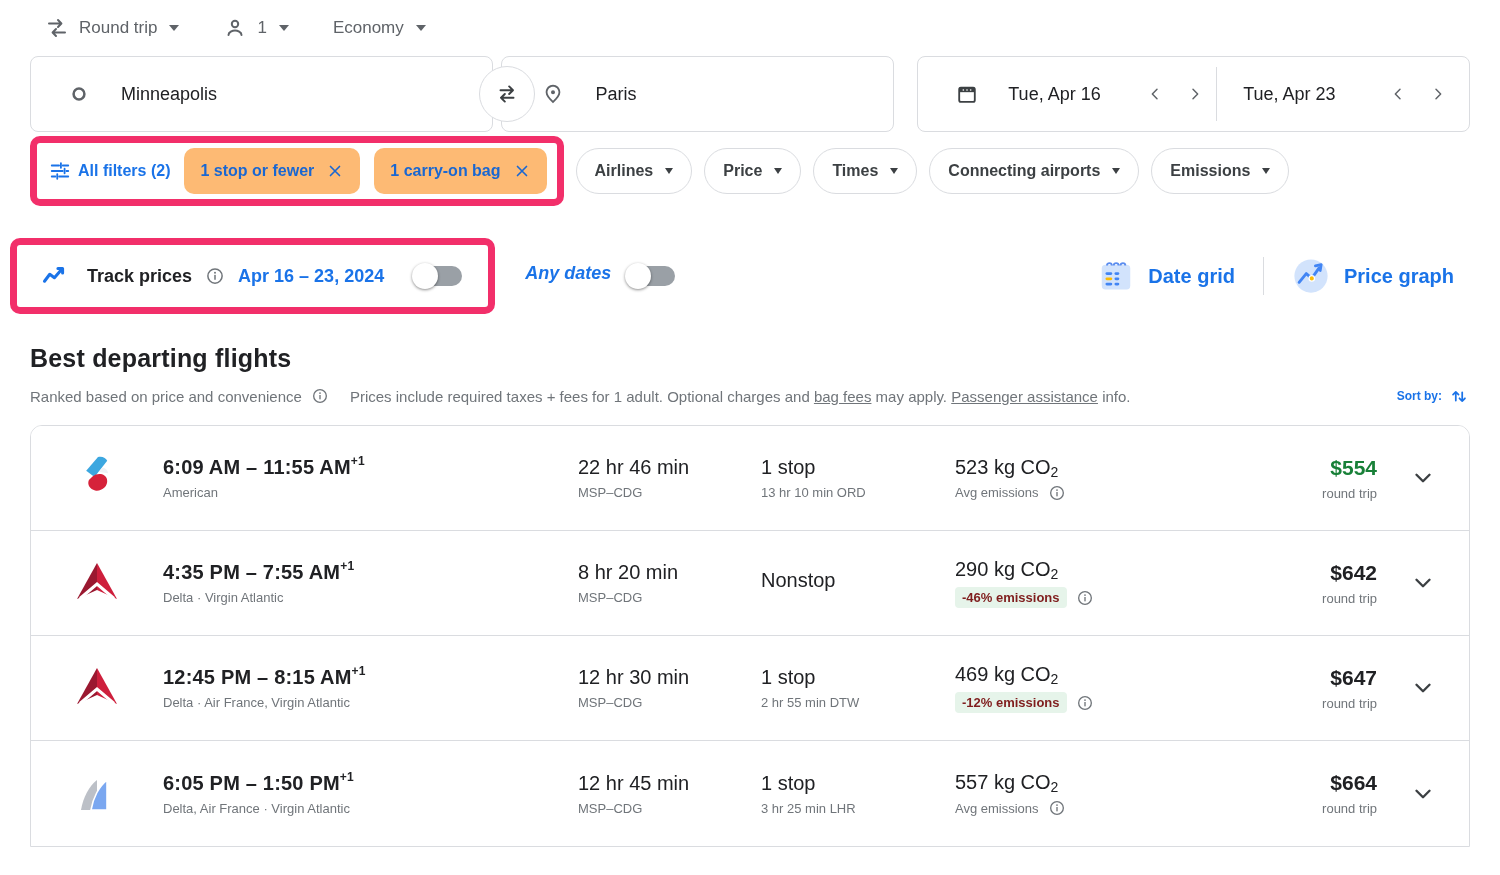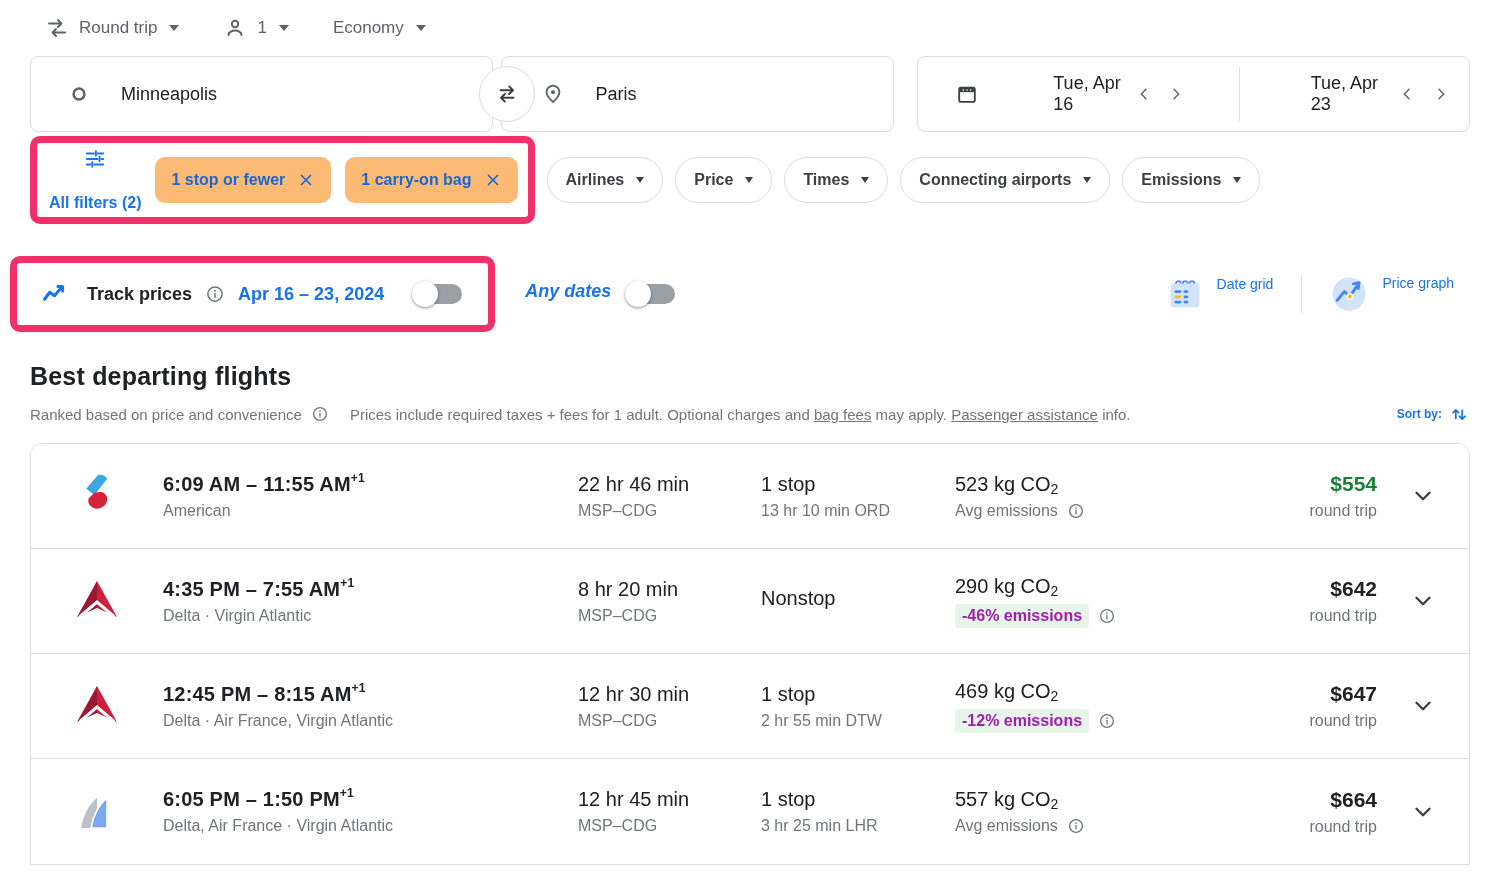--- a/index.html
+++ b/index.html
@@ -12,56 +12,56 @@
   .trip-opt + .trip-opt { margin-left:36px; }
   .caret { width:0; height:0; border-left:5px solid transparent; border-right:5px solid transparent;
     border-top:6px solid #5f6368; display:inline-block; margin-left:2px; }
   .tb-icon { width:24px; height:24px; }
 
   
   .search-row { position:relative; display:flex; margin:4px 30px 0 30px; }
   .field { border:1px solid #dadce0; border-radius:8px; height:76px; display:flex; align-items:center; background:#fff; }
   .field.origin { width:523px; padding-left:38px; }
   .field.dest   { width:444px; margin-left:8px; padding-left:40px; }
-  .field.dates  { width:624px; margin-left:23px; padding:0 14px 0 38px;gap:45px; }
+  .field.dates  { width:624px; margin-left:23px; padding:0 14px 0 38px; }
   .field-text { font-size:18px; color:#202124; margin-left:32px; }
   .swap-btn { position:absolute; left:449px; top:10px; width:56px; height:56px; border-radius:50%;
     background:#fff; border:1px solid #dadce0; display:flex; align-items:center; justify-content:center; z-index:2; cursor:pointer; }
   .date-seg { display:flex; align-items:center; flex:1; }
   .date-text { font-size:18px; margin-left:30px; }
   .date-text.ret { margin-left:22px; }
   .nav-chev { width:34px; height:34px; display:flex; align-items:center; justify-content:center; cursor:pointer; margin-left:6px; }
   .date-divider { width:1px; height:54px; background:#dadce0; margin:0 4px; }
 
   
   .filters-row { display:flex; align-items:center; margin:4px 30px 0 30px; }
   .annotation-filters { display:flex; align-items:center; border:7px solid #f22f6a; border-radius:10px;
     padding:5px 10px 5px 12px; gap:14px; }
-  .all-filters { display:flex; align-items:center; gap:24px; color:#1a73e8; font-size:16px; font-weight:bold; cursor:pointer;flex-direction:column; }
+  .all-filters { display:flex; align-items:center; gap:7px; color:#1a73e8; font-size:16px; font-weight:bold; cursor:pointer; }
   .chip-active { display:flex; align-items:center; gap:12px; background:#fdba74; color:#1967d2;
     font-size:16px; font-weight:bold; height:46px; padding:0 16px; border-radius:10px; cursor:pointer; }
   .chip-x { width:18px; height:18px; cursor:pointer; }
   .chip-outline { display:flex; align-items:center; gap:10px; border:1px solid #dadce0; border-radius:24px;
     height:46px; padding:0 18px; font-size:16px; color:#3c4043; font-weight:bold; margin-left:12px; cursor:pointer; background:#fff; }
   .chip-outline .caret { border-top-color:#3c4043; border-left-width:4.5px; border-right-width:4.5px; }
 
   
   .track-row { display:flex; align-items:center; margin:32px 46px 0 10px; }
   .annotation-track { display:flex; align-items:center; border:7px solid #f22f6a; border-radius:10px;
     padding:17px 24px 17px 24px; gap:14px; }
   .track-label { font-size:18px; font-weight:bold; color:#202124; margin-left:4px; }
   .date-range { font-size:18px; font-weight:bold; color:#1a73e8; cursor:pointer; }
   .toggle { position:relative; width:52px; height:26px; margin-left:14px; cursor:pointer; flex:none; }
   .toggle .track { position:absolute; left:6px; top:3px; width:44px; height:20px; border-radius:10px; background:#9aa0a6; }
   .toggle .knob  { position:absolute; left:0; top:0; width:26px; height:26px; border-radius:50%; background:#fff;
     box-shadow:0 1px 3px rgba(0,0,0,.45); }
   .any-dates { display:flex; align-items:flex-start; margin-left:30px;font-style:italic; }
   .any-dates-label { font-size:18px; font-weight:bold; color:#1a73e8; cursor:pointer; }
   .view-tools { display:flex; align-items:center; margin-left:auto; }
-  .tool-link { display:flex; align-items:flex-start; gap:14px; color:#1a73e8; font-size:14px; font-weight:normal; cursor:pointer; }
+  .tool-link { display:flex; align-items:center; gap:14px; color:#1a73e8; font-size:20px; font-weight:bold; cursor:pointer; }
   .tool-divider { width:1px; height:38px; background:#dadce0; margin:0 28px; }
 
   
   .results-head { margin:30px 30px 0 30px; }
   .page-title { font-size:25px; font-weight:bold; color:#202124; letter-spacing:.2px; }
   .sub-row { display:flex; align-items:center; margin-top:12px; font-size:15px; color:#70757a; }
   .sub-note { display:flex; align-items:center; gap:10px; }
   .disclaimer { margin-left:22px; }
   .disclaimer a { color:#70757a; text-decoration:underline; cursor:pointer; }
   .sort-by { margin-left:auto; display:flex; align-items:center; gap:6px; color:#1a73e8; font-size:12px; font-weight:bold; cursor:pointer; }
@@ -69,24 +69,24 @@
   
   .flight-list { margin:18px 30px 0 30px; border:1px solid #dadce0; border-radius:12px 12px 0 0; overflow:hidden; background:#fff; }
   .flight-row { display:grid; grid-template-columns:132px 415px 183px 194px 252px 1fr 92px;
     align-items:center; height:105px; border-bottom:1px solid #dadce0; cursor:pointer; background:#fff; }
   .flight-row:last-child { border-bottom:none; }
   .logo-cell { display:flex; align-items:center; justify-content:center; }
   .logo-cell svg { width:48px; height:48px; }
   .primary { font-size:20px; color:#202124; }
   .times { font-weight:bold; letter-spacing:.2px; }
   .times sup { font-size:12px; font-weight:bold; vertical-align:top; position:relative; top:-2px; }
-  .secondary { font-size:16px; color:#70757a; margin-top:6px; }
+  .secondary { font-size:13px; color:#70757a; margin-top:6px; }
   .co2sub { font-size:14px; position:relative; top:3px; }
   .emissions-line { display:flex; align-items:center; gap:10px; }
-  .emissions-line .badge { background:#e6f4ea; color:#a21caf; font-weight:bold; padding:3px 7px; border-radius:4px; }
+  .emissions-line .badge { background:#e6f4ea; color:#7f1d1d; font-weight:bold; padding:3px 7px; border-radius:4px; }
   .info-icon { width:16px; height:16px; color:#70757a; flex:none; cursor:pointer; }
   .price-cell { text-align:right; }
   .price { font-weight:bold; color:#202124; font-size:21px; }
   .price.green { color:#188038; }
   .chevron-cell { display:flex; align-items:center; justify-content:center; }
   .row-chevron { width:26px; height:26px; color:#3c4043; }
   svg { display:block; }
 </style>
 </head>
 <body>

